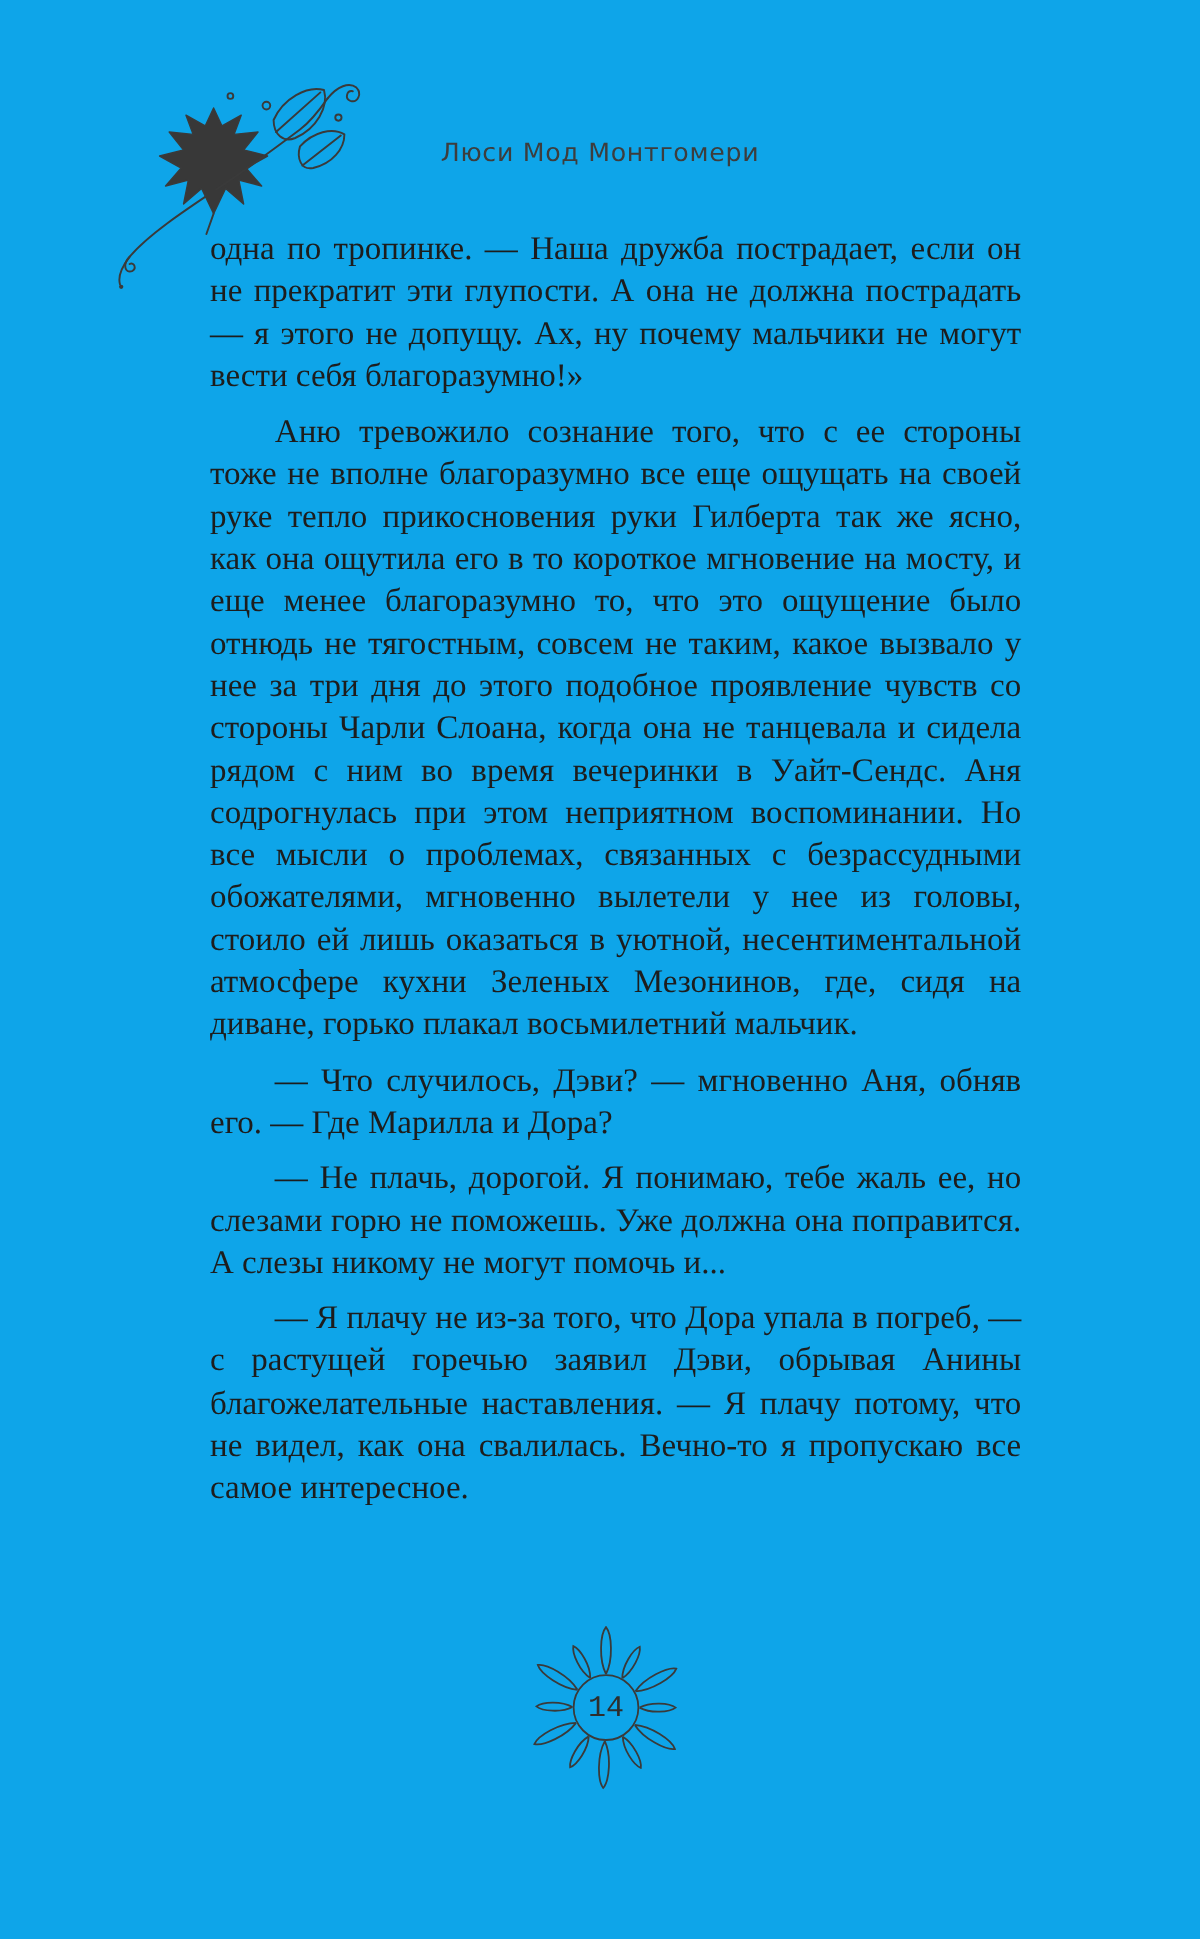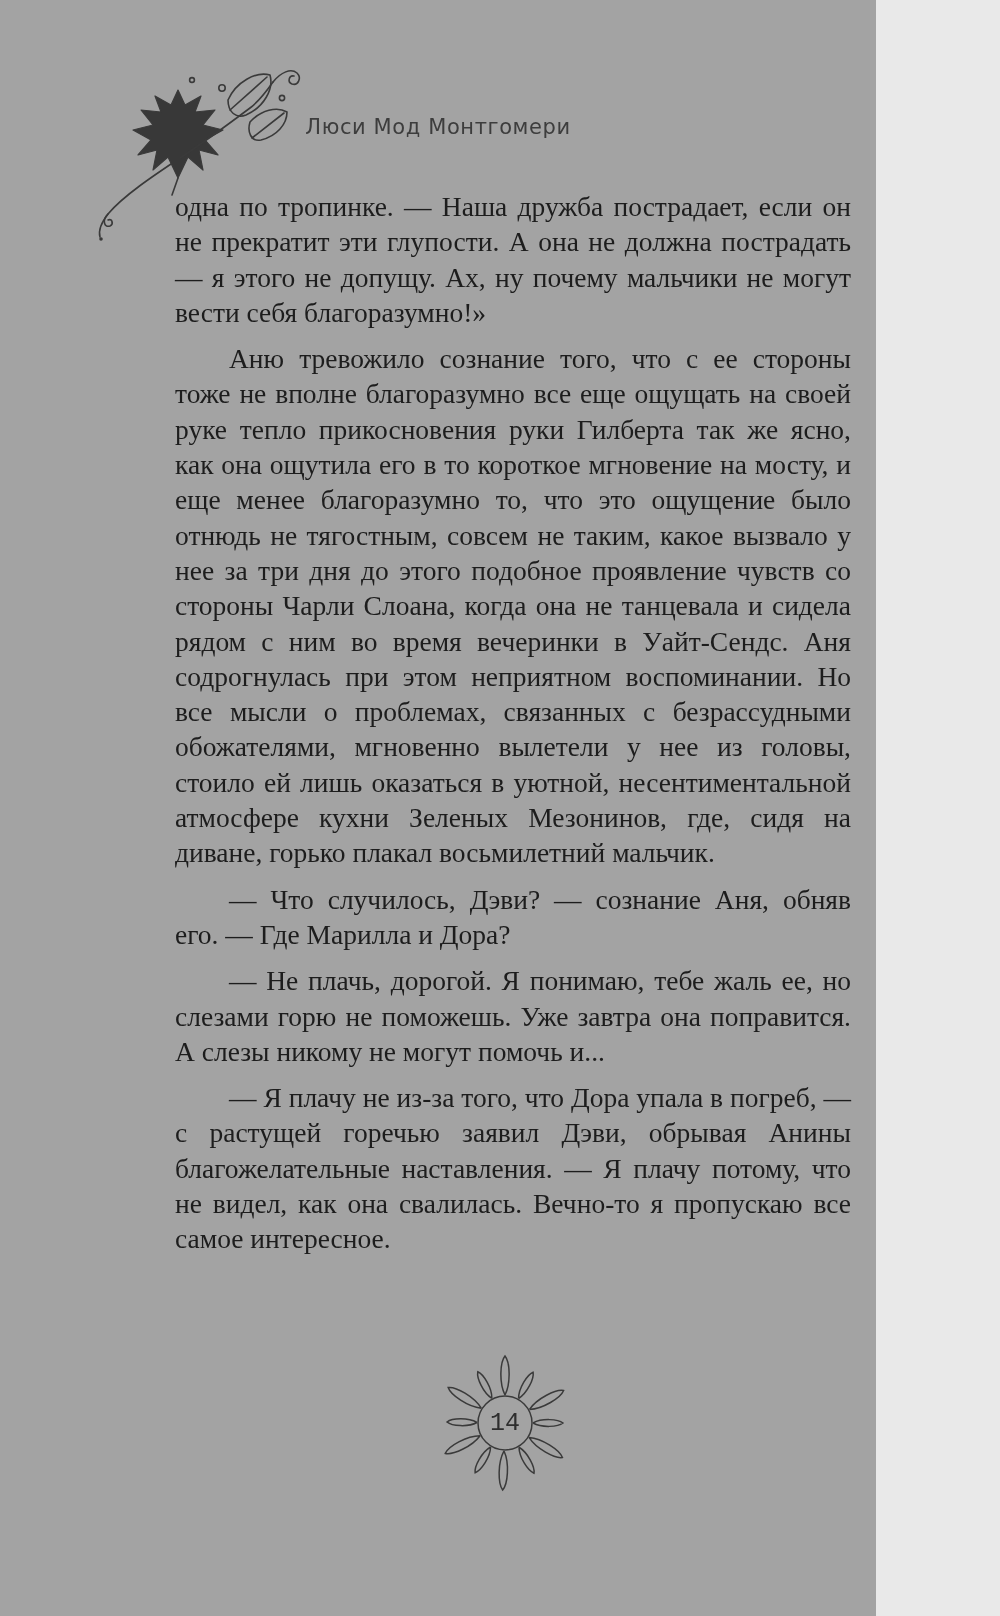--- a/index.html
+++ b/index.html
@@ -2,23 +2,23 @@
 <html lang="ru"><head>
 <meta charset="utf-8">
 <style>
   html, body {
     margin: 0;
     padding: 0;
     background: #e9e9e9;
   }
   .page {
     position: relative;
-    width: 876px;
+    width: 1000px;
     height: 1616px;
-    background: #a3a3a3;
+    background: #0ea5e9;
     overflow: hidden;
     font-family: "Liberation Serif", "DejaVu Serif", serif;
   }
 
   
   .corner-ornament {
     position: absolute;
     left: 68px;
     top: 58px;
     width: 235px;
@@ -119,22 +119,22 @@
         <circle cx="124" cy="22" r="2.4"></circle>
       </g>
     </svg>
   </div>
 
   <div class="running-header">Люси Мод Монтгомери</div>
 
   <div class="text-block">
     <p>одна по тропинке. — Наша дружба пострадает, если он не прекратит эти глупости. А она не должна пострадать — я этого не допущу. Ах, ну почему мальчики не могут вести себя благоразумно!»</p>
     <p class="indent">Аню тревожило сознание того, что с ее стороны тоже не вполне благоразумно все еще ощущать на своей руке тепло прикосновения руки Гилберта так же ясно, как она ощутила его в то короткое мгновение на мосту, и еще менее благоразумно то, что это ощущение было отнюдь не тягостным, совсем не таким, какое вызвало у нее за три дня до этого подобное проявление чувств со стороны Чарли Слоана, когда она не танцевала и сидела рядом с ним во время вечеринки в Уайт-Сендс. Аня содрогнулась при этом неприятном воспоминании. Но все мысли о проблемах, связанных с безрассудными обожателями, мгновенно вылетели у нее из головы, стоило ей лишь оказаться в уютной, несентиментальной атмосфере кухни Зеленых Мезонинов, где, сидя на диване, горько плакал восьмилетний мальчик.</p>
-    <p class="indent">— Что случилось, Дэви? — сознание Аня, обняв его. — Где Марилла и Дора?</p>
-    <p class="indent">— Не плачь, дорогой. Я понимаю, тебе жаль ее, но слезами горю не поможешь. Уже завтра она поправится. А слезы никому не могут помочь и...</p>
+    <p class="indent">— Что случилось, Дэви? — мгновенно Аня, обняв его. — Где Марилла и Дора?</p>
+    <p class="indent">— Не плачь, дорогой. Я понимаю, тебе жаль ее, но слезами горю не поможешь. Уже должна она поправится. А слезы никому не могут помочь и...</p>
     <p class="indent">— Я плачу не из-за того, что Дора упала в погреб, — с растущей горечью заявил Дэви, обрывая Анины благожелательные наставления. — Я плачу потому, что не видел, как она свалилась. Вечно-то я пропускаю все самое интересное.</p>
   </div>
 
   <div class="footer-ornament">
     <svg width="150" height="150" viewBox="0 0 150 150">
       <defs>
         <path id="petal-long" d="M75,47 C69,35 70,14 75,8 C80,14 81,35 75,47" fill="none"></path>
         <path id="petal-short" d="M75,47 C70,38 71,22 75,17 C79,22 80,38 75,47" fill="none"></path>
       </defs>
       <g fill="none" stroke="#3a3a3a" stroke-width="1.5">

